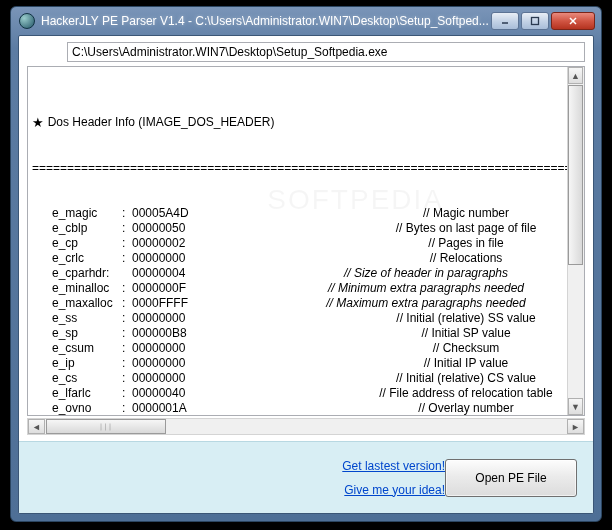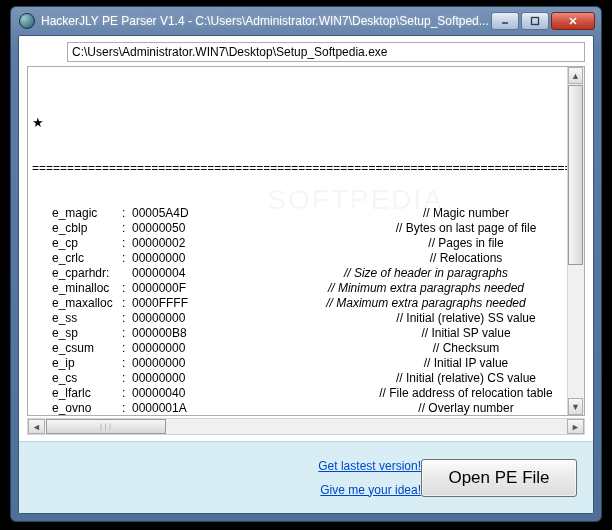--- a/index.html
+++ b/index.html
@@ -164,26 +164,26 @@
     gap: 10px;
   }
   .footer a {
     color: #0046cc;
     text-decoration: underline;
     font-size: 12px;
     cursor: pointer;
     text-align: right;
   }
   .open-btn {
-    width: 156px;
+    width: 132px;
     height: 38px;
     background: linear-gradient(to bottom, #fdfdfd 0%, #ebebeb 45%, #dcdcdc 100%);
     border: 1px solid #707070;
     border-radius: 3px;
-    font-size: 17px;
+    font-size: 12px;
     cursor: pointer;
     box-shadow: 0 0 0 1px rgba(255,255,255,0.6) inset;
   }
   .vscroll {
     position: absolute;
     right: 0; top: 0; bottom: 0;
     width: 17px;
     background: #f0f0f0;
     border-left: 1px solid #d4d4d4;
   }
@@ -236,21 +236,21 @@
   </div>
 
   <div class="client">
     <div class="path-row">
       <input class="path-input" type="text" value="C:\Users\Administrator.WIN7\Desktop\Setup_Softpedia.exe" style="">
     </div>
 
     <div class="output-wrap">
       <div class="output">
         <div class="watermark">SOFTPEDIA</div>
-        <div class="hdr-line"><span class="star">★</span></div>
+        <div class="hdr-line"><span class="star">★</span><span>Dos Header Info (IMAGE_DOS_HEADER)</span></div>
         <div class="sep-line">====================================================================================</div>
         <div id="rows-container"><div class="row"><span class="c1">e_magic</span><span class="c2">:</span><span class="c3">00005A4D</span><span class="c4">// Magic number</span></div><div class="row"><span class="c1">e_cblp</span><span class="c2">:</span><span class="c3">00000050</span><span class="c4">// Bytes on last page of file</span></div><div class="row"><span class="c1">e_cp</span><span class="c2">:</span><span class="c3">00000002</span><span class="c4">// Pages in file</span></div><div class="row"><span class="c1">e_crlc</span><span class="c2">:</span><span class="c3">00000000</span><span class="c4">// Relocations</span></div><div class="row shift"><span class="c1">e_cparhdr:</span><span class="c2"></span><span class="c3">00000004</span><span class="c4">// Size of header in paragraphs</span></div><div class="row shift"><span class="c1">e_minalloc</span><span class="c2">:</span><span class="c3">0000000F</span><span class="c4">// Minimum extra paragraphs needed</span></div><div class="row shift"><span class="c1">e_maxalloc</span><span class="c2">:</span><span class="c3">0000FFFF</span><span class="c4">// Maximum extra paragraphs needed</span></div><div class="row"><span class="c1">e_ss</span><span class="c2">:</span><span class="c3">00000000</span><span class="c4">// Initial (relative) SS value</span></div><div class="row"><span class="c1">e_sp</span><span class="c2">:</span><span class="c3">000000B8</span><span class="c4">// Initial SP value</span></div><div class="row"><span class="c1">e_csum</span><span class="c2">:</span><span class="c3">00000000</span><span class="c4">// Checksum</span></div><div class="row"><span class="c1">e_ip</span><span class="c2">:</span><span class="c3">00000000</span><span class="c4">// Initial IP value</span></div><div class="row"><span class="c1">e_cs</span><span class="c2">:</span><span class="c3">00000000</span><span class="c4">// Initial (relative) CS value</span></div><div class="row"><span class="c1">e_lfarlc</span><span class="c2">:</span><span class="c3">00000040</span><span class="c4">// File address of relocation table</span></div><div class="row"><span class="c1">e_ovno</span><span class="c2">:</span><span class="c3">0000001A</span><span class="c4">// Overlay number</span></div></div>
         
       </div>
       <div class="vscroll">
         <div class="varrow t">▲</div>
         <div class="vthumb"></div>
         <div class="varrow b">▼</div>
       </div>
     </div>

